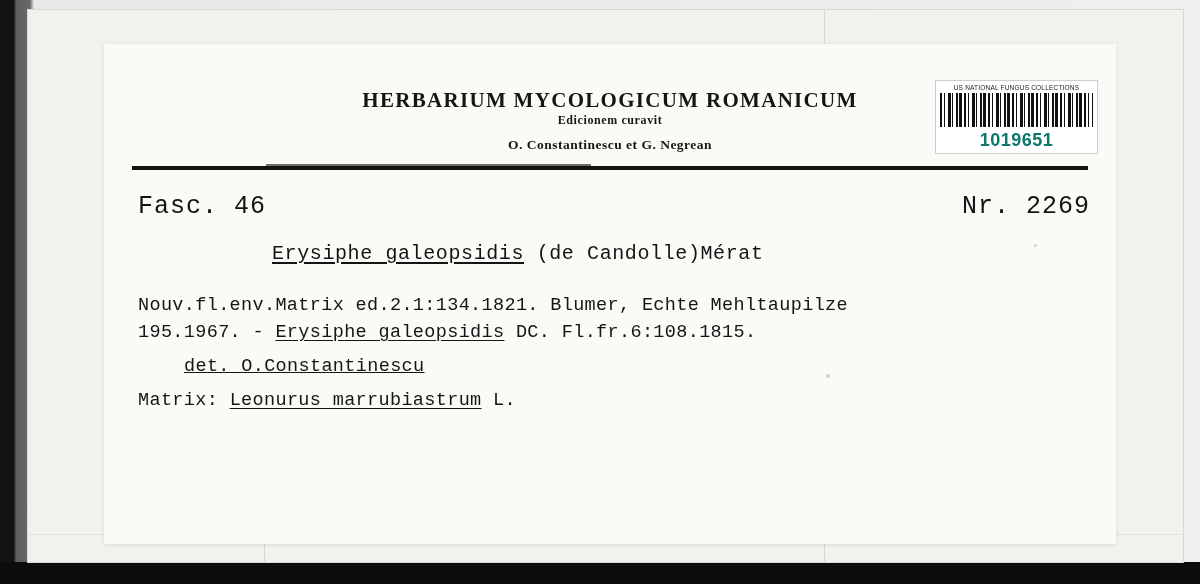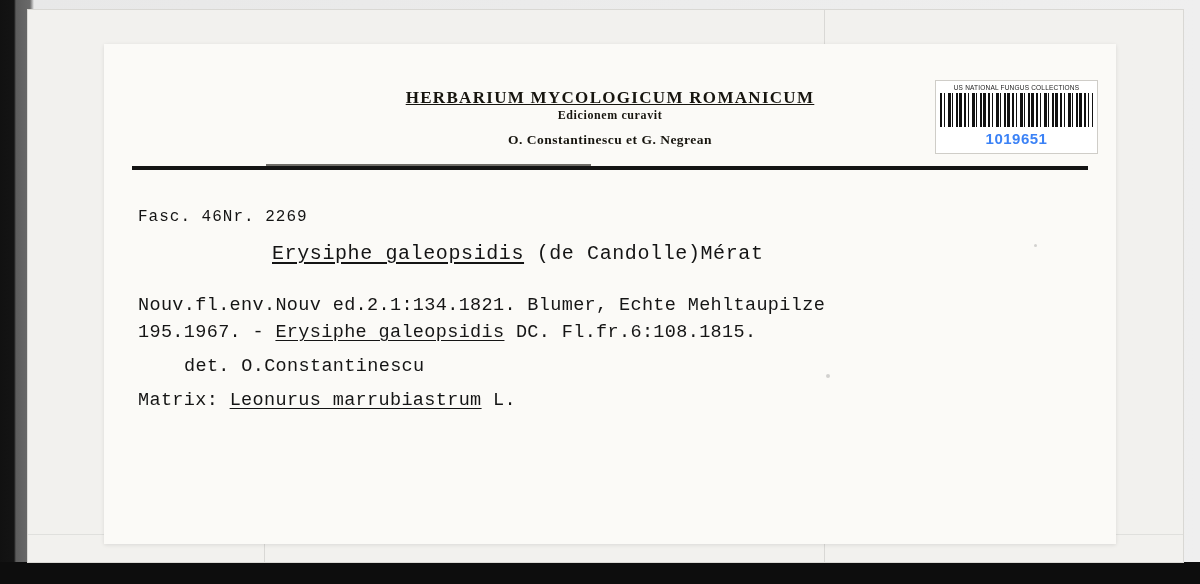--- a/index.html
+++ b/index.html
@@ -74,25 +74,24 @@
   
   .header {
     position: absolute;
     left: 0;
     right: 0;
     top: 44px;
     text-align: center;
     font-family: "Liberation Serif", serif;
   }
   .h-title {
-    font-size: 17px;
+    font-size: 21px;
     font-weight: bold;
     letter-spacing: 1.3px;
     color: #17150f;
-    text-decoration: underline;
   }
   .h-sub1 {
     font-size: 12px;
     font-weight: bold;
     letter-spacing: 0.6px;
     color: #17150f;
   }
   .h-sub2 {
     margin-top: 9px;
     font-size: 13.5px;
@@ -128,24 +127,24 @@
         #111 0px, #111 2px, #fff 2px, #fff 4px,
         #111 4px, #111 5px, #fff 5px, #fff 8px,
         #111 8px, #111 11px, #fff 11px, #fff 12px,
         #111 12px, #111 13px, #fff 13px, #fff 16px,
         #111 16px, #111 18px, #fff 18px, #fff 19px,
         #111 19px, #111 22px, #fff 22px, #fff 24px);
   }
   .barcode-number {
     margin-top: 3px;
     font-family: "Liberation Sans", sans-serif;
-    font-size: 15px;
+    font-size: 18px;
     font-weight: bold;
     letter-spacing: 0.5px;
-    color: #3b82f6;
+    color: #0f766e;
   }
   
   .rule {
     position: absolute;
     left: 28px;
     right: 28px;
     top: 122px;
     height: 4px;
     background: #141414;
   }
@@ -156,23 +155,24 @@
     width: 34%;
     top: -2px;
     height: 2px;
     background: #6f6d68;
   }
   
   .row-fasc {
     position: absolute;
     left: 34px;
     right: 26px;
-    top: 164px;
+    top: 148px;
     display: flex;
-    font-size: 16px;
+    justify-content: space-between;
+    font-size: 25px;
     letter-spacing: 1px;
     color: #141414;
   }
   .species-line {
     position: absolute;
     left: 168px;
     top: 198px;
     font-size: 20px;
     letter-spacing: 0.6px;
     color: #141414;
@@ -188,20 +188,21 @@
     right: 20px;
     top: 248px;
     font-size: 18.5px;
     line-height: 27px;
     letter-spacing: 0.35px;
     color: #151515;
     white-space: nowrap;
   }
   .indent {
     padding-left: 46px;
+    text-decoration: underline;
   }
   .gap-top {
     margin-top: 7px;
   }
   
   .smudge {
     position: absolute;
     background: rgba(0,0,0,0.16);
     border-radius: 50%;
   }
@@ -240,21 +241,21 @@
         <div class="row-fasc">
           <span>Fasc. 46</span>
           <span>Nr. 2269</span>
         </div>
 
         <div class="species-line">
           <span class="u">Erysiphe galeopsidis</span><span>&nbsp;</span><span>(de Candolle)Mérat</span>
         </div>
 
         <div class="body-block">
-          <div>Nouv.fl.env.Nouv ed.2.1:134.1821. Blumer, Echte Mehltaupilze</div>
+          <div>Nouv.fl.env.Matrix ed.2.1:134.1821. Blumer, Echte Mehltaupilze</div>
           <div><span>195.1967. - </span><span class="u">Erysiphe galeopsidis</span><span> DC. Fl.fr.6:108.1815.</span></div>
           <div class="indent gap-top">det. O.Constantinescu</div>
           <div class="gap-top"><span>Matrix: </span><span class="u">Leonurus marrubiastrum</span><span> L.</span></div>
         </div>
 
       </div>
     </div>
   </div>
 </div>
 

